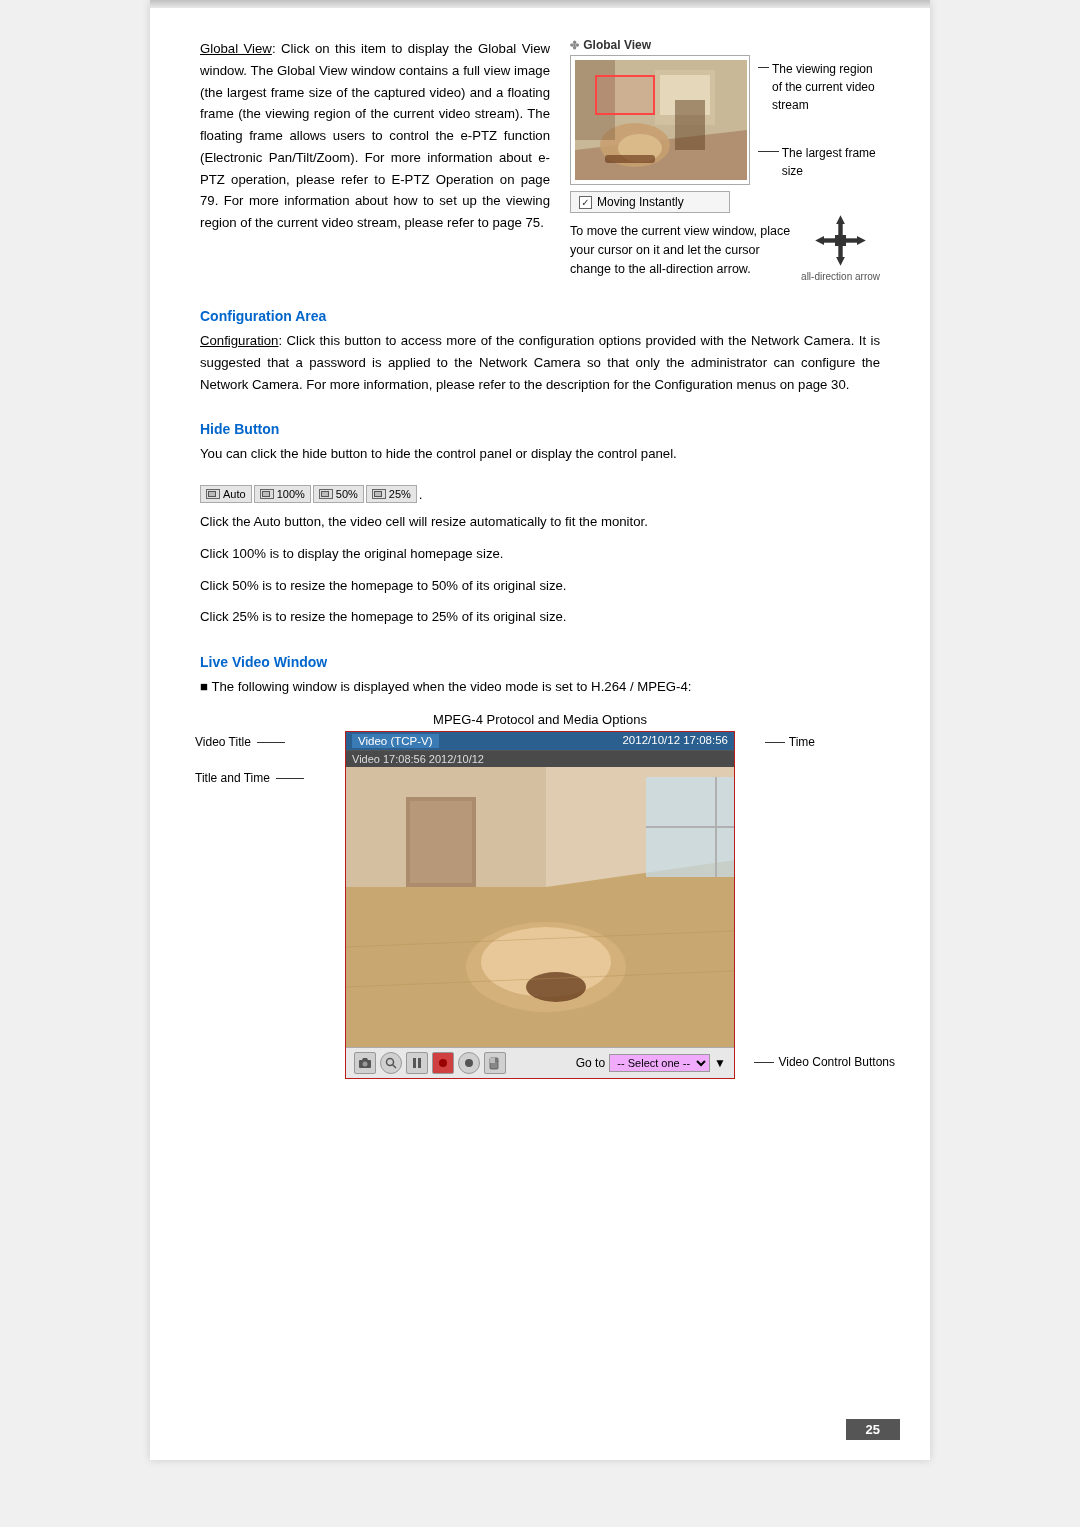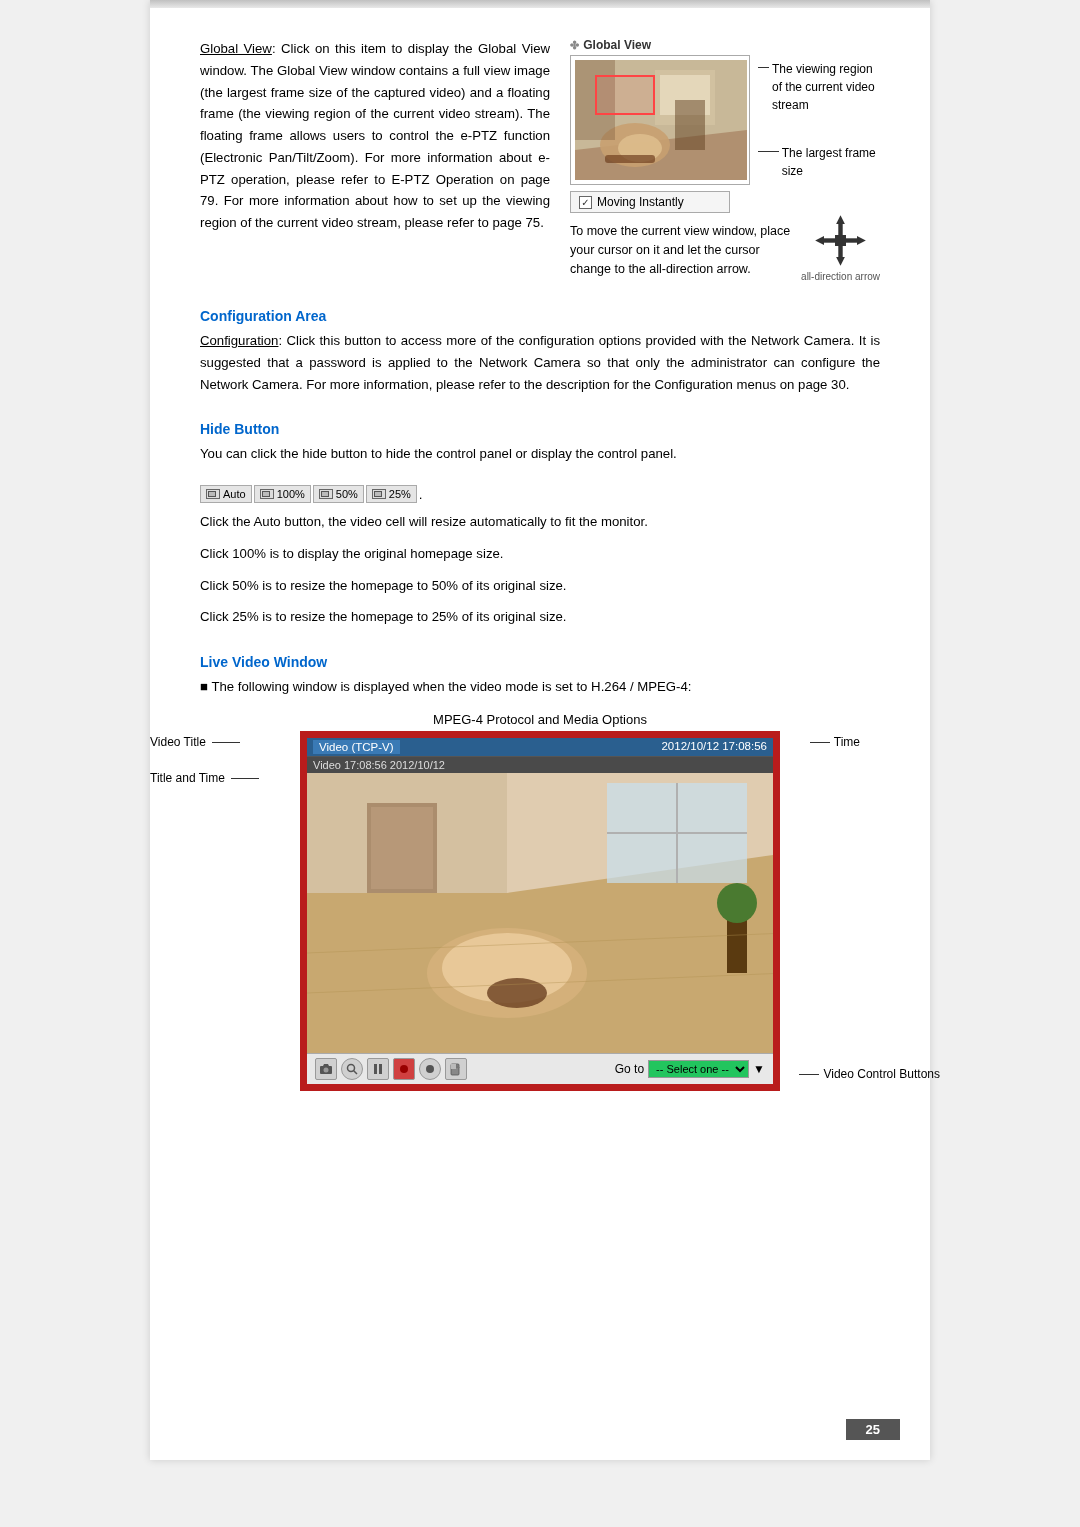--- a/index.html
+++ b/index.html
@@ -192,22 +192,22 @@
       margin: 14px 0;
       position: relative;
     }
     .mpeg4-label {
       font-size: 13px;
       font-weight: normal;
       text-align: center;
       margin-bottom: 4px;
     }
     .video-frame {
-      width: 480px;
-      border: 7px solid #b91c1c;
+      width: 390px;
+      border: 1px solid #b91c1c;
       background: #000;
     }
     .video-titlebar {
       display: flex;
       justify-content: space-between;
       background: #2a5f8f;
       color: #fff;
       font-size: 11.5px;
       padding: 2px 6px;
       border-bottom: 1px solid #555;
@@ -264,21 +264,22 @@
       margin-left: auto;
       display: flex;
       align-items: center;
       gap: 4px;
       font-size: 12px;
     }
     .goto-select {
       font-size: 11px;
       padding: 1px 3px;
       border: 1px solid #999;
-      background: #22c55e;
+      background: #f0abfc;
+      text-align: right;
     }
 
     
     .page-number {
       position: absolute;
       bottom: 20px;
       right: 30px;
       font-size: 13px;
       color: #333;
       background: #555;

